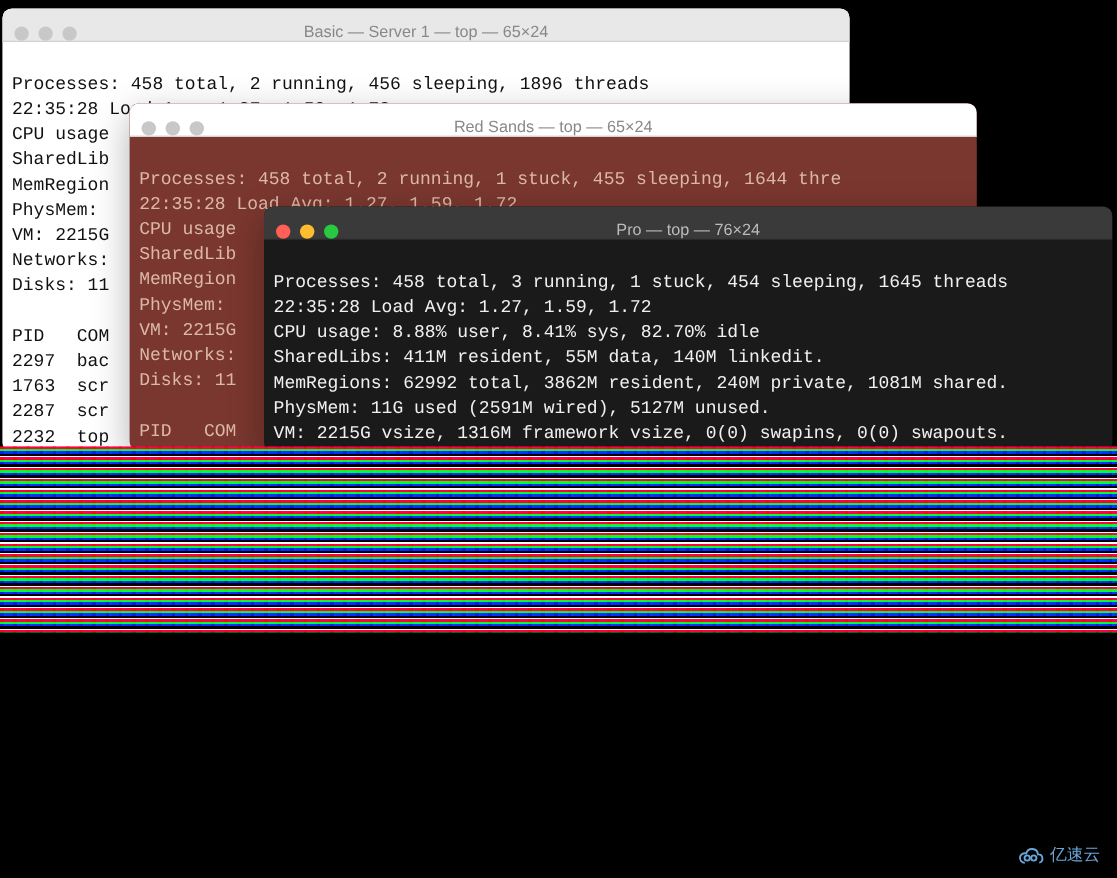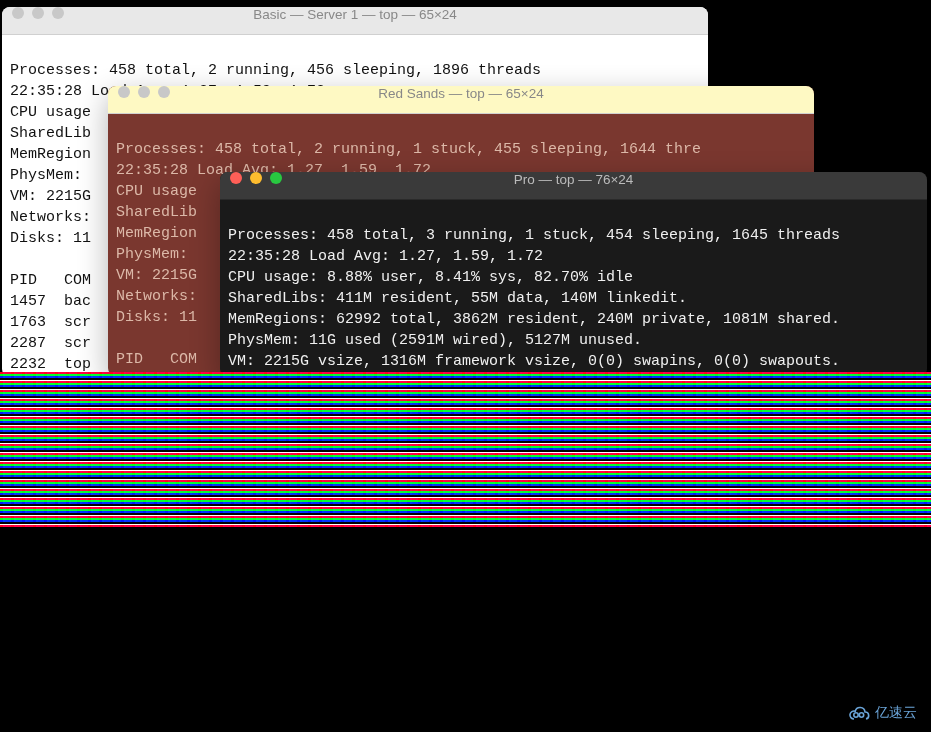--- a/index.html
+++ b/index.html
@@ -14,21 +14,21 @@
     }
     .window {
       position: absolute;
       border-radius: 8px;
       box-shadow: 0 10px 30px rgba(0,0,0,0.3);
       overflow: hidden;
     }
     .titlebar {
       height: 28px;
       display: flex;
-      align-items: flex-start;
+      align-items: flex-end;
       padding: 0 2px;
       position: relative;
     }
     .traffic-lights {
       display: flex;
       gap: 8px;
       position: absolute;
       left: 10px;
     }
     .light {
@@ -59,21 +59,21 @@
     .win-basic .titlebar { background: #e8e8e8; border-bottom: 1px solid #d0d0d0; }
     .win-basic .light { background: #c8c8c8; }
     .win-basic .title { color: #888; }
     .win-basic .content { color: #111; }
 
     
     .win-red {
       left: 108px; top: 86px; width: 706px; height: 290px;
       background: #7a372f;
     }
-    .win-red .titlebar { background: #fef9c3; border-bottom: 1px solid #d0d0d0; }
+    .win-red .titlebar { background: #ffffff; border-bottom: 1px solid #d0d0d0; }
     .win-red .light { background: #c8c8c8; }
     .win-red .title { color: #888; }
     .win-red .content { color: #dcb8a8; }
 
     
     .win-pro {
       left: 220px; top: 172px; width: 707px; height: 205px;
       background: #1a1a1a;
     }
     .win-pro .titlebar { background: #3a3a3a; border-bottom: 1px solid #2a2a2a; }
@@ -140,21 +140,21 @@
 <span>22:35:28 Load Avg: 1.27, 1.59, 1.72</span>
 <span>CPU usage</span>
 <span>SharedLib</span>
 <span>MemRegion</span>
 <span>PhysMem:</span>
 <span>VM: 2215G</span>
 <span>Networks:</span>
 <span>Disks: 11</span>
 <span></span>
 <span>PID   COM</span>
-<span>1457  bac</span>
+<span>2297  bac</span>
 <span>1763  scr</span>
 <span>2287  scr</span>
 <span>2232  top</span>
   </div>
 </div>
 
 <div class="window win-red">
   <div class="titlebar">
     <div class="traffic-lights">
       <div class="light"></div>

